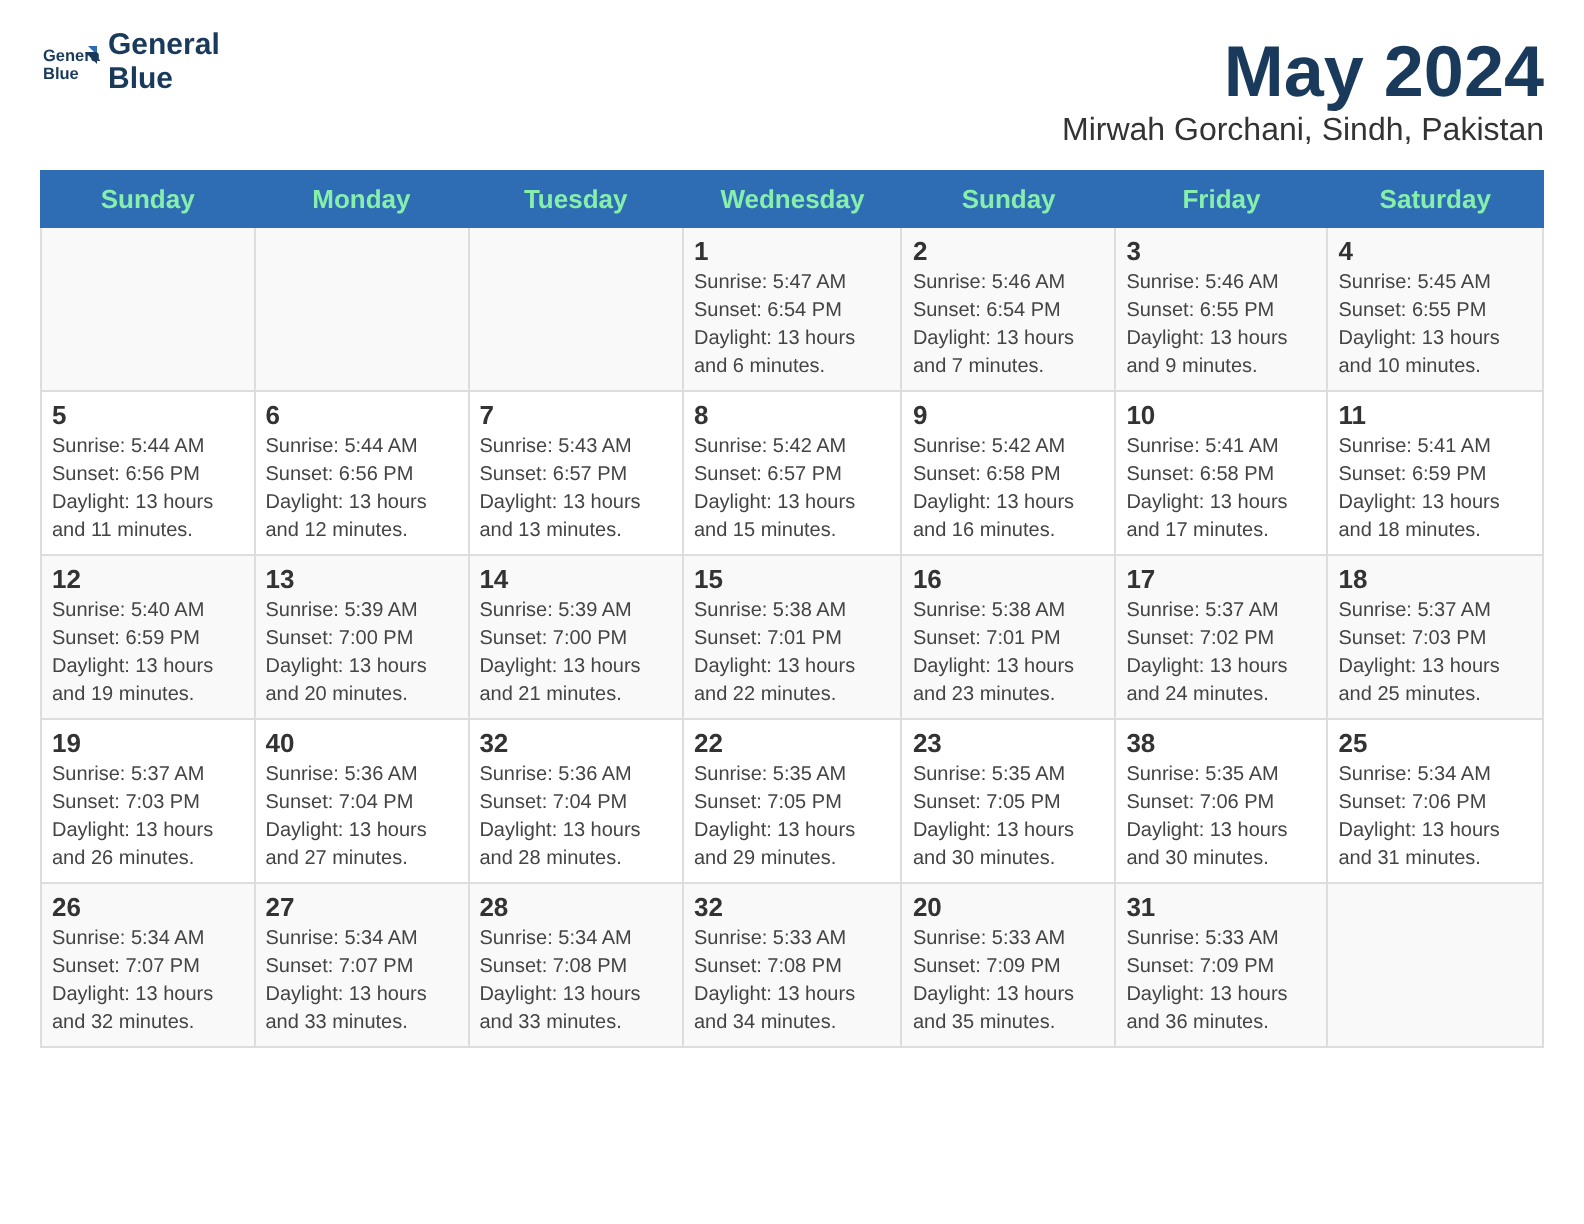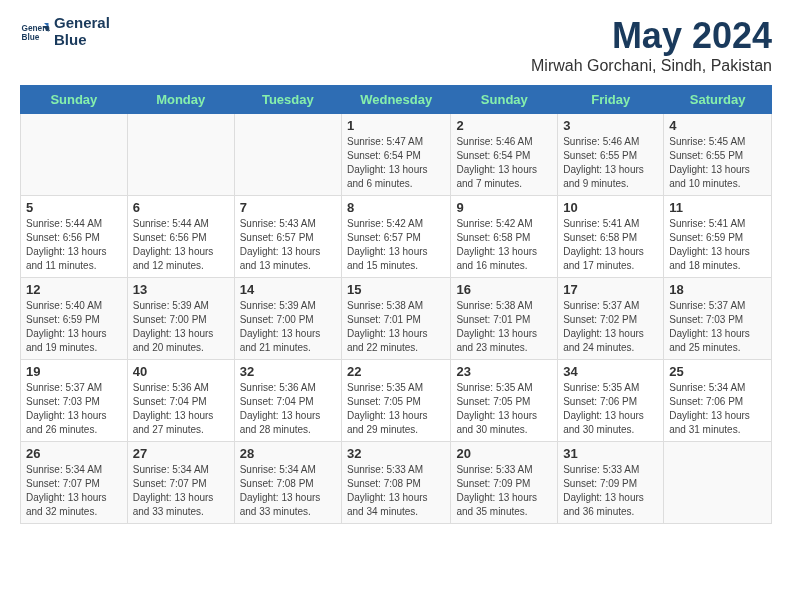--- a/index.html
+++ b/index.html
@@ -203,21 +203,21 @@
 Sunset: 7:05 PM
 Daylight: 13 hours and 29 minutes.</div>
           </td>
           <td>
             <span class="day-num">23</span>
             <div class="info">Sunrise: 5:35 AM
 Sunset: 7:05 PM
 Daylight: 13 hours and 30 minutes.</div>
           </td>
           <td>
-            <span class="day-num">34</span>
+            <span class="day-num">38</span>
             <div class="info">Sunrise: 5:35 AM
 Sunset: 7:06 PM
 Daylight: 13 hours and 30 minutes.</div>
           </td>
           <td>
             <span class="day-num">25</span>
             <div class="info">Sunrise: 5:34 AM
 Sunset: 7:06 PM
 Daylight: 13 hours and 31 minutes.</div>
           </td>

